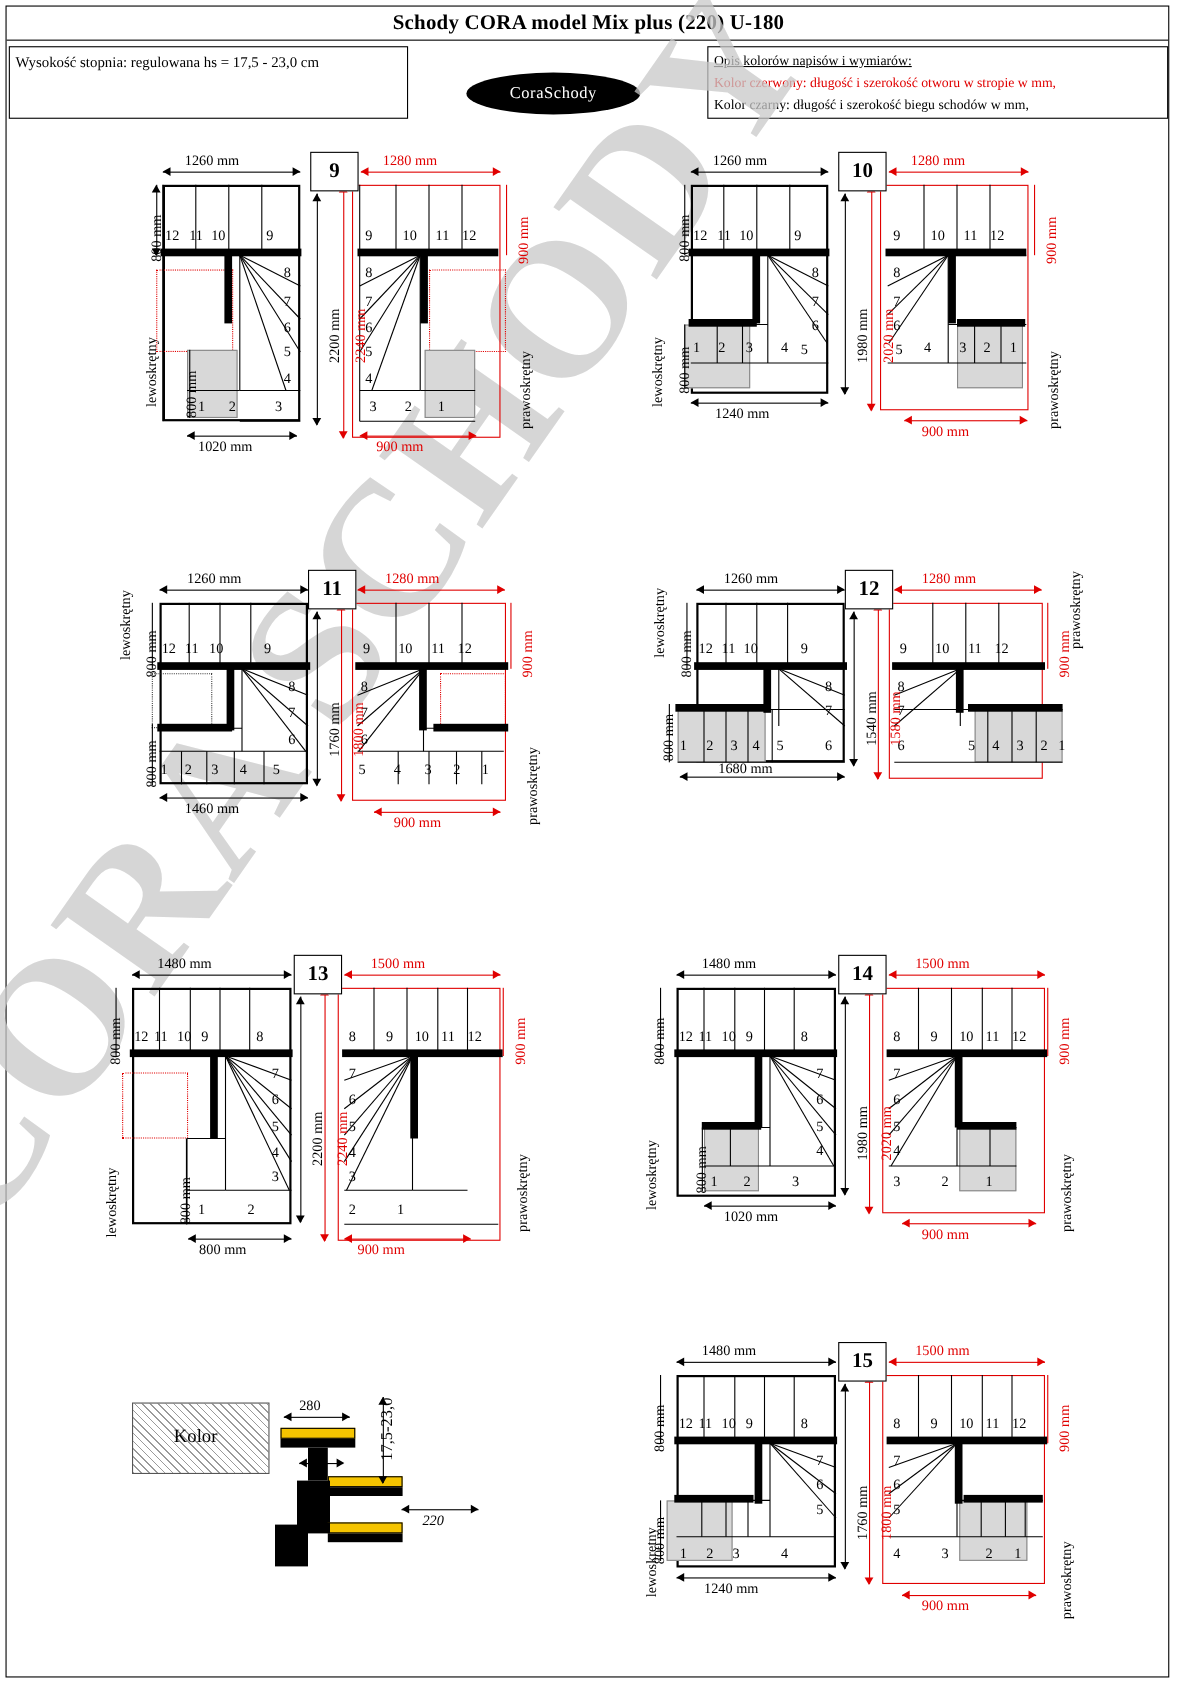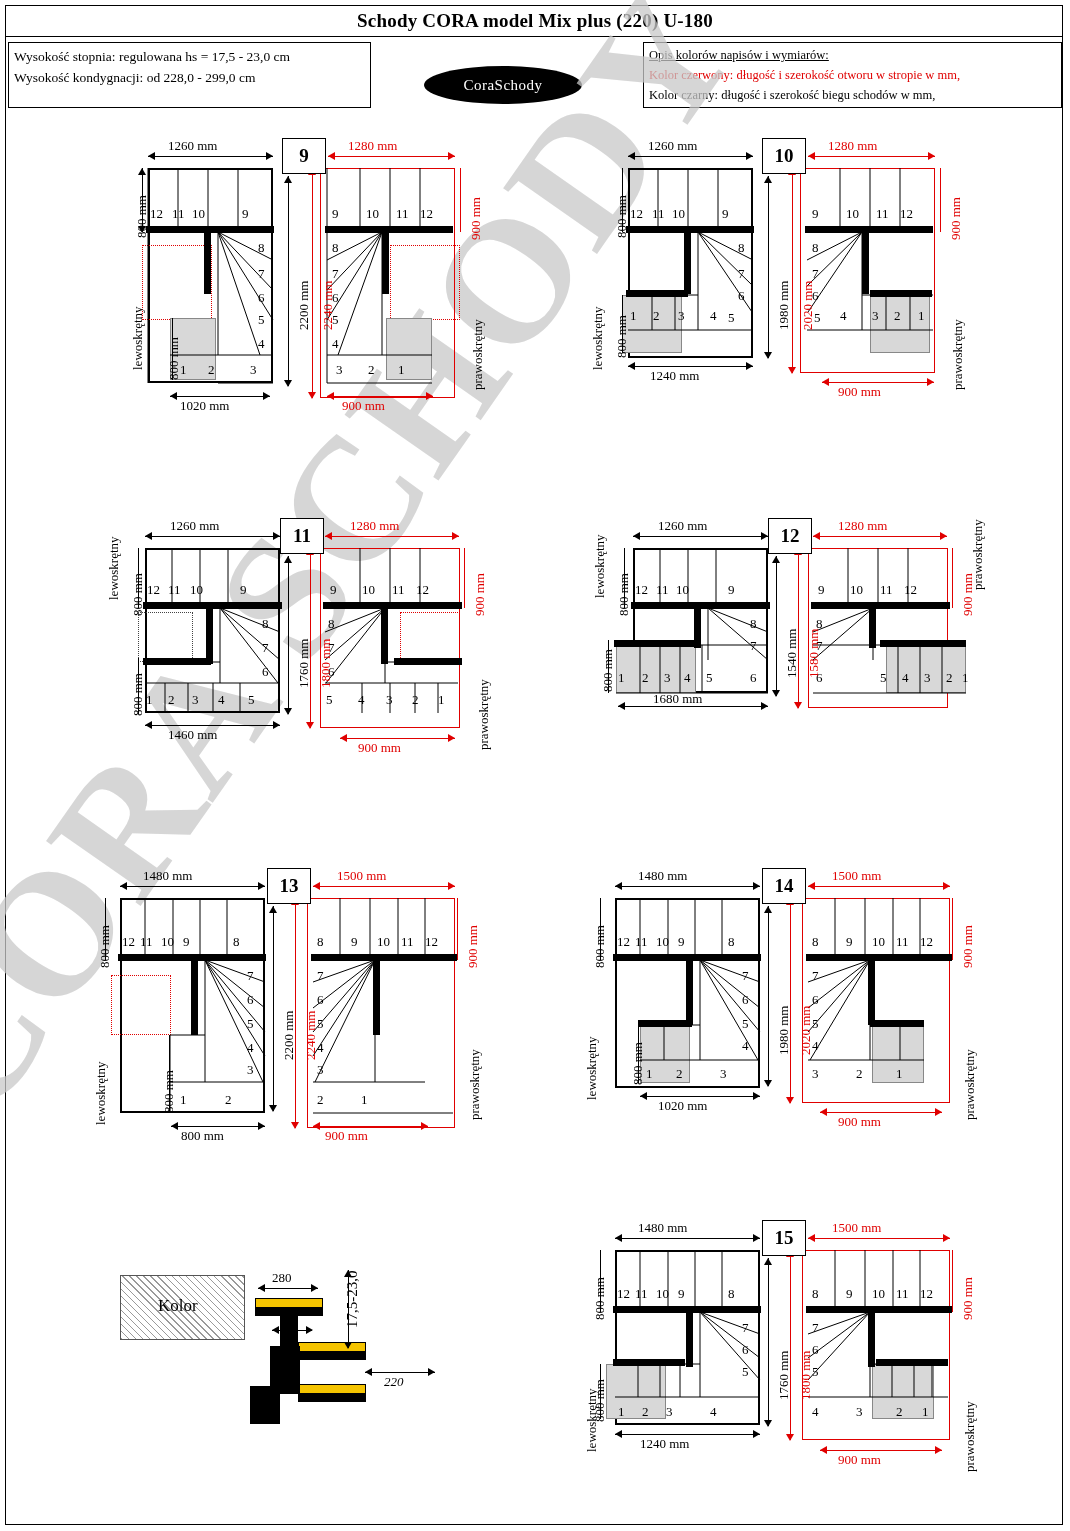--- a/index.html
+++ b/index.html
@@ -97,21 +97,20 @@
 <body>
 
 <div class="sheet">
   <div class="border"></div>
 
   <div class="title">Schody CORA model Mix plus (220) U-180</div>
   <div class="hr-title"></div>
 
   <div class="infoBox">
     <div>Wysokość stopnia: regulowana  hs = 17,5 - 23,0 cm</div>
-    <div>Wysokość kondygnacji: od 228,0 - 299,0 cm</div>
   </div>
 
   <div class="legendBox">
     <div class="u">Opis kolorów napisów i wymiarów:</div>
     <div class="red">Kolor czerwony:  długość i szerokość otworu w stropie w mm,</div>
     <div>Kolor czarny:  długość i szerokość biegu schodów w mm,</div>
   </div>
 
   <div class="logo">
     <span>Cora</span>

